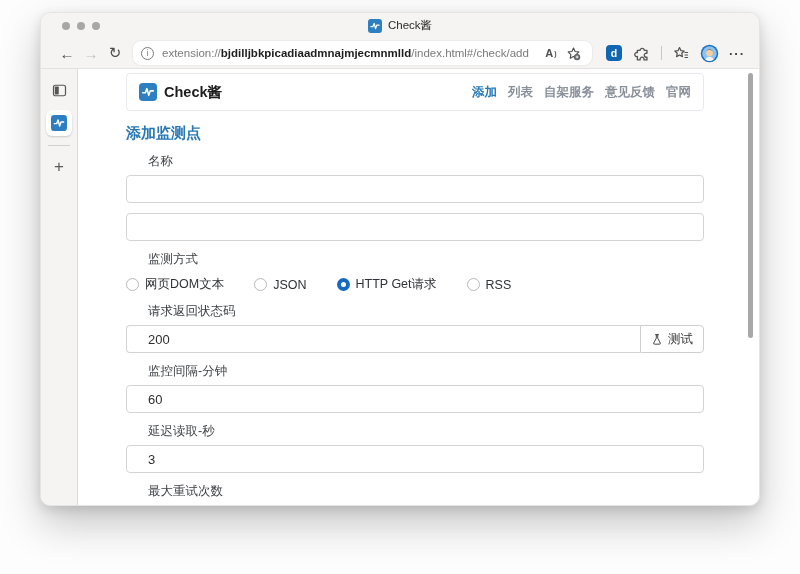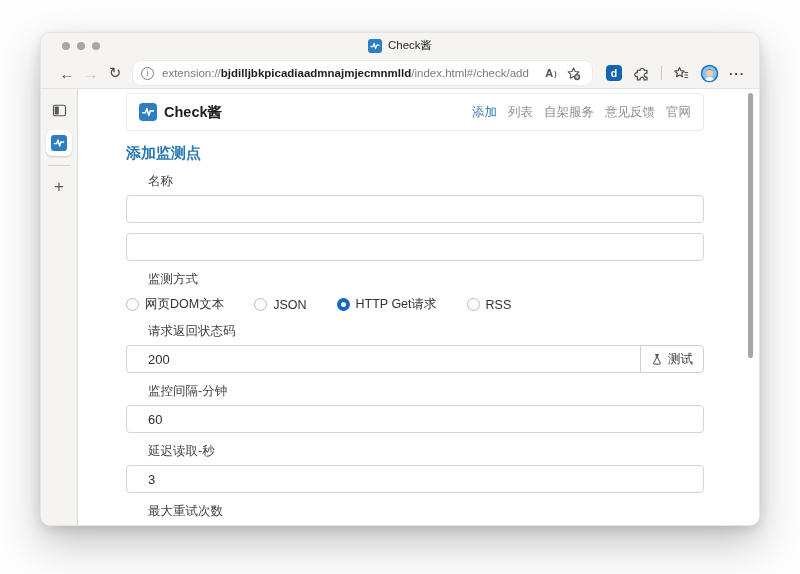--- a/index.html
+++ b/index.html
@@ -1,21 +1,21 @@
 <!DOCTYPE html>
 <html><head>
 <meta charset="utf-8">
 <style>
   * { margin:0; padding:0; box-sizing:border-box; }
   html,body { width:800px; height:574px; background:#ffffff; font-family:"Liberation Sans","DejaVu Sans",sans-serif; }
   .stage { position:relative; width:800px; height:574px; background:#fdfdfd; overflow:hidden; }
 
   
   .window {
-    position:absolute; left:40px; top:32px; width:720px; height:494px;
+    position:absolute; left:40px; top:12px; width:720px; height:494px;
     background:#f5f4f3; border-radius:10px; overflow:hidden;
     box-shadow:0 18px 40px rgba(0,0,0,.22), 0 4px 12px rgba(0,0,0,.12);
     border:1px solid #e6e4e3;
   }
 
   
   .titlebar { position:relative; height:25px; background:#f5f4f3; display:flex; align-items:center; }
   .traffic { display:flex; gap:7px; margin-left:21px; }
   .traffic span { width:8px; height:8px; border-radius:50%; background:#a9a7a6; display:block; }
   .tabtitle { position:absolute; left:0; right:0; top:0; height:25px; display:flex; align-items:center; justify-content:center; gap:6px; pointer-events:none; }
@@ -50,21 +50,21 @@
   
   .page { position:relative; flex:1; background:#ffffff; overflow:hidden; }
   .scrollthumb { position:absolute; right:6px; top:4px; width:5px; height:265px; background:#a7a7a7; border-radius:3px; }
   .page-inner { padding:4px 55px 0 48px; }
 
   .appheader { height:38px; border:1px solid #e9e9ef; border-radius:4px; background:#fff; display:flex; align-items:center; justify-content:space-between; padding:0 12px; }
   .brand { display:flex; align-items:center; gap:7px; }
   .brand .logo { width:18px; height:18px; }
   .brand .name { font-size:14.5px; font-weight:bold; color:#1d1d1d; }
   .appnav { display:flex; align-items:center; gap:11px; }
-  .appnav a { font-size:12.5px; color:#8a9099; text-decoration:none; }
+  .appnav a { font-size:12.5px; color:#8a9099; text-decoration:none;font-weight:bold; }
   .appnav a.active { color:#2878b5; }
 
   .page-title { font-size:15px; font-weight:bold; color:#2878b5; margin:13px 0 4px; }
 
   .field { margin-top:10px; }
   .flabel { font-size:12.5px; color:#3f4246; margin-bottom:5px;margin-left:22px; }
   .tinput { width:100%; height:28px; border:1px solid #d4d4d4; border-radius:4px; background:#fff; font-size:13px; color:#2f2f2f; padding:0 21px; outline:none; font-family:inherit; }
   .igroup { display:flex; width:100%; }
   .igroup .tinput { flex:1; border-radius:4px 0 0 4px; border-right:0; }
   .testbtn { flex:none; display:flex; align-items:center; gap:5px; padding:12px 10px; height:28px; border:1px solid #cfcfcf; border-radius:0 4px 4px 0; background:#fff; font-size:12.5px; color:#333; font-family:inherit; }

